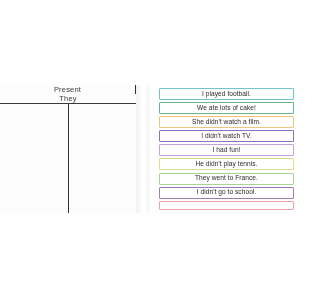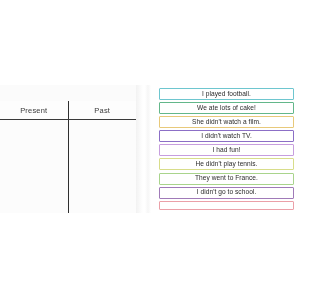--- a/index.html
+++ b/index.html
@@ -44,24 +44,23 @@
 
   .sort-table {
     width: 100%;
     height: 100%;
     display: flex;
     flex-direction: column;
   }
 
   .table-head {
     display: flex;
-    flex-direction: row;
+    flex-direction: column;
     height: 18px;
     border-bottom: 1px solid #3a3a3a;
-    margin-top: 16px;
   }
 
   .th {
     flex: 1 1 50%;
     display: flex;
     align-items: center;
     justify-content: center;
     font-size: 7.5px;
     color: #3c3c3c;
     letter-spacing: 0.2px;
@@ -152,21 +151,21 @@
 <body>
 
 <div id="app">
 
   <div class="content-band">
 
     <div class="table-panel">
       <div class="sort-table">
         <div class="table-head">
           <div class="th first">Present</div>
-          <div class="th">Past</div>
+          <div class="th">They</div>
         </div>
         <div class="table-body">
           <div class="td-col first"></div>
           <div class="td-col"></div>
         </div>
       </div>
     </div>
 
     <div class="gutter">
       <div class="shade-a"></div>

